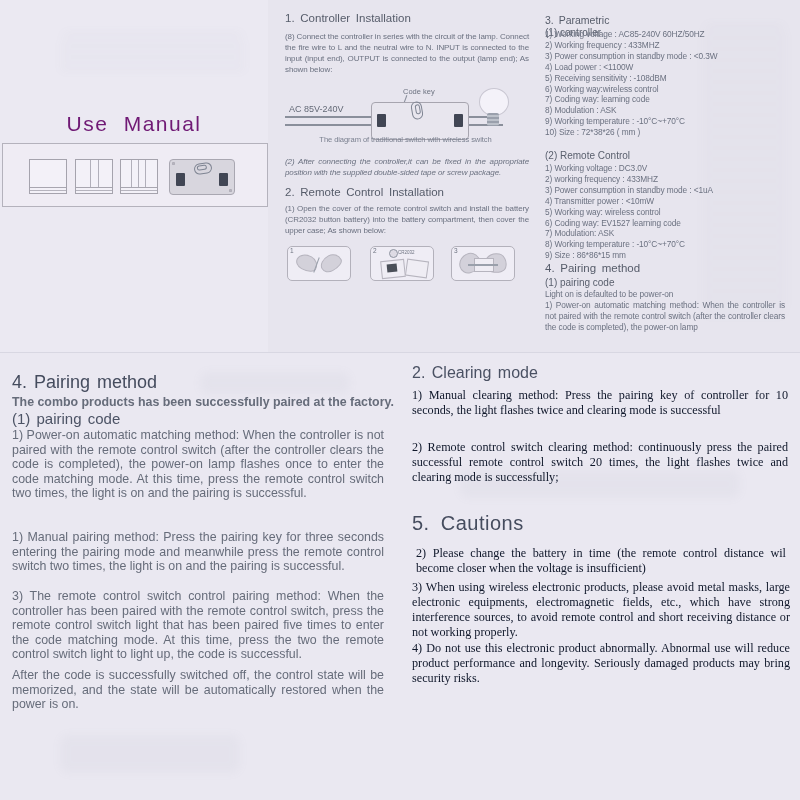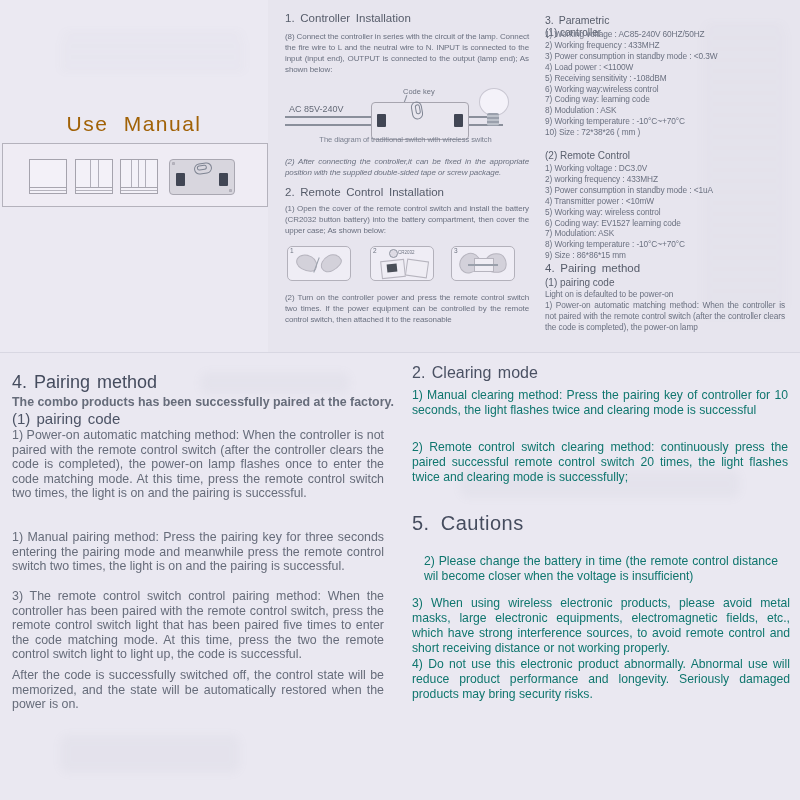--- a/index.html
+++ b/index.html
@@ -11,21 +11,21 @@
     box-shadow:inset 0 0 80px rgba(150,148,168,0.28);
   }
   .abs{position:absolute;}
   .bg-top{background:#e7e5ee;}
   .bg-bottom{background:#eae8f1;}
   .bg-left{background:#ebe9f2;}
   .seam{border-top:1px solid rgba(140,140,160,0.18);}
   .ghost{filter:blur(5px);background:#858b9e;opacity:0.055;border-radius:8px;}
   .ghost.streaks{background:repeating-linear-gradient(180deg,#7b8196 0 4px,transparent 4px 11px);opacity:0.07;}
 
-  .title{font-size:21px;color:#a16207;letter-spacing:1.5px;word-spacing:8px;text-align:center;}
+  .title{font-size:21px;color:#701a75;letter-spacing:1.5px;word-spacing:8px;text-align:center;}
 
   
   .band{border:1px solid #b4b2bc;background:rgba(246,244,250,0.35);}
   .switch-icon{background:#f3f1f8;border:1px solid #a5a3ad;}
   .plate-line{position:absolute;left:0;right:0;bottom:5px;border-top:1px solid #a8a6b0;}
   .plate-line2{position:absolute;left:0;right:0;bottom:2px;border-top:1px solid #b6b4be;}
   .sw-div{position:absolute;top:0;bottom:6px;width:1px;background:#b1afba;}
   .ctrl-icon{background:#d8d6de;border:1px solid #a9a7b1;border-radius:4px;}
   .ctrl-port{position:absolute;width:9px;height:13px;background:#41465
 
@@ -58,21 +58,21 @@
   .mini-plate{position:absolute;background:#efedf4;border:1px solid #b6b4be;}
   .coin{position:absolute;border:1px solid #8f95a1;border-radius:50%;background:#dddbe4;}
   .micro{position:absolute;font-size:4.5px;color:#6d7380;letter-spacing:0;}
 
   
   .h-big{font-size:18px;color:#454c5e;word-spacing:2px;}
   .h-sub{font-size:15px;color:#4c5365;word-spacing:2px;}
   .h-clear{font-size:16px;color:#4a5163;word-spacing:2px;}
   .h-caution{font-size:20px;color:#454c5e;word-spacing:5px;letter-spacing:0.5px;}
   .body-b{font-size:12.4px;line-height:14.6px;text-align:justify;color:#666c7a;}
-  .body-br{font-size:12.2px;line-height:15.1px;text-align:justify;color:#0f766e;}
+  .body-br{font-size:12.2px;line-height:15.1px;text-align:justify;color:#0f172a;font-family:Liberation Serif, serif;}
   .nowrap{white-space:nowrap;}
 </style>
 </head>
 <body>
 
 <div class="paper">
 
   <div class="abs bg-top" style="left:0;top:0;width:800px;height:352px;"></div>
   <div class="abs bg-left" style="left:0;top:0;width:268px;height:352px;"></div>
   <div class="abs bg-bottom seam" style="left:0;top:352px;width:800px;height:448px;"></div>
@@ -157,21 +157,20 @@
     </div>
     <div class="step-box" style="left:166px;top:2px;">
       <span class="step-num">3</span>
       <span class="blob" style="left:7px;top:6px;width:20px;height:18px;transform:rotate(-14deg);"></span>
       <span class="blob" style="right:7px;top:6px;width:20px;height:18px;transform:rotate(14deg);"></span>
       <span class="mini-plate" style="left:22px;top:11px;width:18px;height:12px;"></span>
       <span class="thin-line" style="left:16px;top:17px;width:30px;height:2px;"></span>
     </div>
   </div>
 
-  <div class="abs body-s" style="left:285px;top:292px;width:244px;">(2) Turn on the controller power and press the remote control switch two times. If the power equipment can be controlled by the remote control switch, then attached it to the reasonable</div>
 
   <div class="abs h-spec-top" style="left:545px;top:14px;word-spacing:2px;">3. Parametric</div>
   <div class="abs h-spec" style="left:545px;top:27px;">(1) controller</div>
   <div class="abs" style="left:545px;top:29px;">
     <div class="spec">1) Working voltage : AC85-240V 60HZ/50HZ</div>
     <div class="spec">2) Working frequency : 433MHZ</div>
     <div class="spec">3) Power consumption in standby mode : &lt;0.3W</div>
     <div class="spec">4) Load power : &lt;1100W</div>
     <div class="spec">5) Receiving sensitivity : -108dBM</div>
     <div class="spec">6) Working way:wireless control</div>
@@ -205,18 +204,18 @@
   <div class="abs body-b" style="left:12px;top:530px;width:372px;">1) Manual pairing method: Press the pairing key for three seconds entering the pairing mode and meanwhile press the remote control switch two times, the light is on and the pairing is successful.</div>
   <div class="abs body-b" style="left:12px;top:589px;width:372px;">3) The remote control switch control pairing method: When the controller has been paired with the remote control switch, press the remote control switch light that has been paired five times to enter the code matching mode. At this time, press the two the remote control switch light to light up, the code is successful.</div>
   <div class="abs body-b" style="left:12px;top:668px;width:372px;">After the code is successfully switched off, the control state will be memorized, and the state will be automatically restored when the power is on.</div>
 
   <div class="abs h-clear" style="left:412px;top:364px;">2. Clearing mode</div>
   <div class="abs body-br" style="left:412px;top:388px;width:376px;">1) Manual clearing method: Press the pairing key of controller for 10 seconds, the light flashes twice and clearing mode is successful</div>
   <div class="abs body-br" style="left:412px;top:440px;width:376px;">2) Remote control switch clearing method: continuously press the paired successful remote control switch 20 times, the light flashes twice and clearing mode is successfully;</div>
 
   <div class="abs h-caution" style="left:412px;top:512px;">5. Cautions</div>
   <div class="abs" style="left:412px;top:542px;width:378px;">
-    <p class="body-br" style="margin:12px;">2) Please change the battery in time (the remote control distance wil become closer when the voltage is insufficient)</p>
+    <p class="body-br" style="margin:4px;">2) Please change the battery in time (the remote control distance wil become closer when the voltage is insufficient)</p>
     <p class="body-br" style="margin:0;">3) When using wireless electronic products, please avoid metal masks, large electronic equipments, electromagnetic fields, etc., which have strong interference sources, to avoid remote control and short receiving distance or not working properly.</p>
     <p class="body-br" style="margin:0;">4) Do not use this electronic product abnormally. Abnormal use will reduce product performance and longevity. Seriously damaged products may bring security risks.</p>
   </div>
 
 </div>
 
 </body></html>

